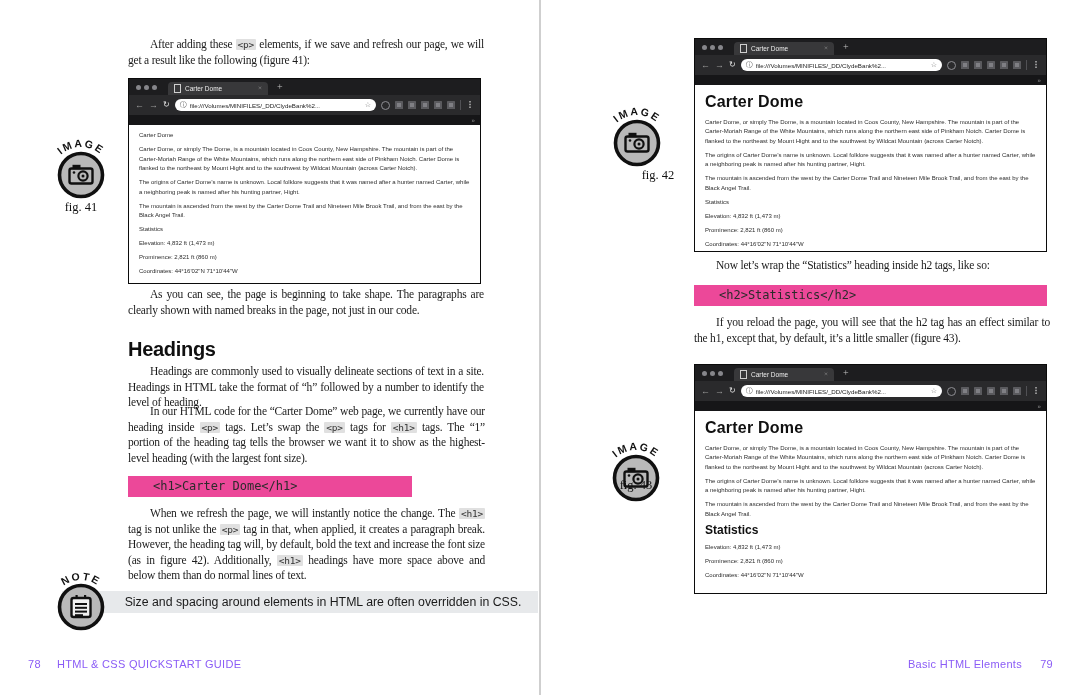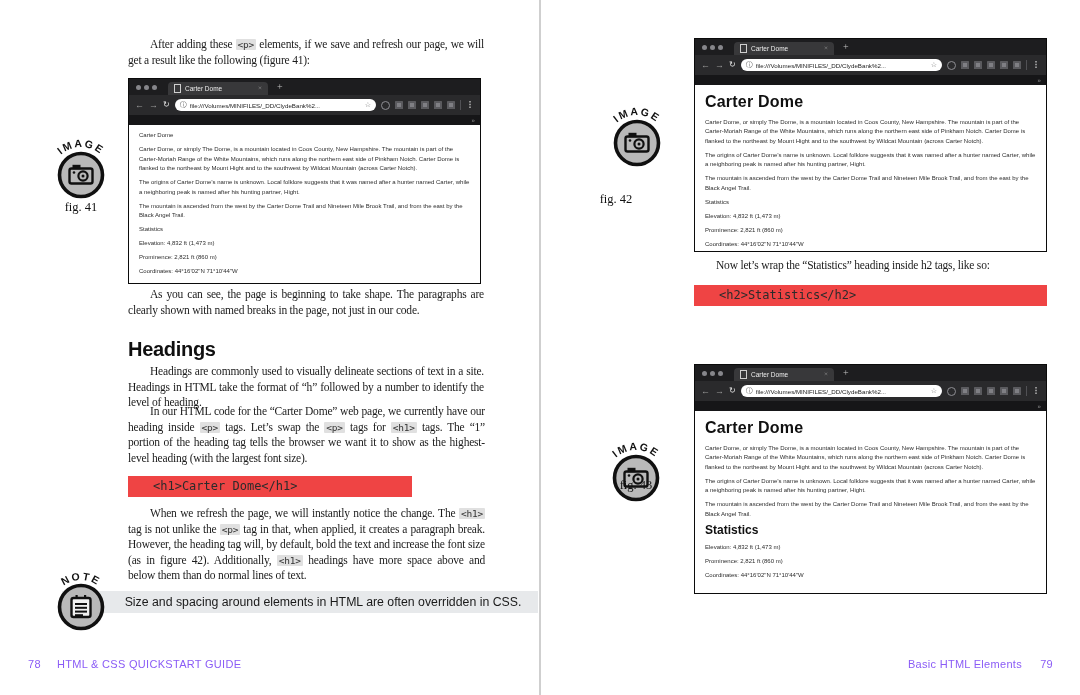--- a/index.html
+++ b/index.html
@@ -9,21 +9,21 @@
   .divider{position:absolute;left:539px;top:0;width:2px;height:695px;background:#cfcfcf;}
 
   
   .body{font-family:"Liberation Serif",serif;font-size:11.5px;line-height:15.5px;
         letter-spacing:-0.2px;text-align:justify;margin:0;}
   .indent{text-indent:22px;}
   .ic{font-family:"DejaVu Sans Mono",monospace;font-size:9.5px;background:#e0e0e0;
       color:#333;padding:0 2px;border-radius:1px;}
   .sect-head{font-family:"Liberation Sans",sans-serif;font-weight:bold;font-size:20px;
              letter-spacing:-0.3px;margin:0;color:#101010;}
-  .codeblock{background:#ef4444;box-sizing:border-box;padding:3px 8px 4px 25px;
+  .codeblock{background:#ec4899;box-sizing:border-box;padding:3px 8px 4px 25px;
              font-family:"DejaVu Sans Mono",monospace;font-size:12px;color:#2b2b2b;}
   .notebar{background:#e7e9eb;display:flex;align-items:center;justify-content:center;
            box-sizing:border-box;padding-left:46px;
            font-family:"Liberation Sans",sans-serif;font-size:12.3px;color:#1a1a1a;}
   .figlabel{font-family:"Liberation Serif",serif;font-size:12.5px;text-align:center;color:#111;}
   .footer{font-family:"Liberation Sans",sans-serif;font-size:11px;letter-spacing:0.3px;color:#8b5cf6;}
 
   
   .browser{border:1px solid #0b0b0b;background:#fff;display:flex;flex-direction:column;
            box-sizing:border-box;}
@@ -175,21 +175,21 @@
     <text font-family="Liberation Sans, sans-serif" font-size="10.5" font-weight="bold" letter-spacing="2" fill="#101010"><textPath href="#arc42" startOffset="50%" text-anchor="middle">IMAGE</textPath></text>
     <circle cx="36" cy="48" r="21.5" fill="#b9b9b9" stroke="#101010" stroke-width="3.6"></circle>
     <g>
       <rect x="27.5" y="37.8" width="8" height="4.5" fill="#101010"></rect>
       <rect x="24.5" y="41.5" width="23" height="15" rx="2" fill="none" stroke="#101010" stroke-width="2.4"></rect>
       <circle cx="38" cy="49" r="4.6" fill="none" stroke="#101010" stroke-width="2.2"></circle>
       <circle cx="38" cy="49" r="1.5" fill="#101010"></circle>
       <circle cx="29" cy="45.5" r="1.3" fill="#101010"></circle>
     </g>
   </svg>
-  <div class="figlabel abs" style="left:576px;top:168px;width:80px;margin-top:24px;">fig. 42</div>
+  <div class="figlabel abs" style="left:618px;top:168px;width:80px;">fig. 42</div>
 
   <div class="browser abs" style="left:694px;top:38px;width:353px;height:214px;">
     <div class="tabbar">
       <span class="dot"></span>
       <span class="dot"></span>
       <span class="dot"></span>
       <div class="tab">
         <span class="doc-icon"></span>
         <span class="tab-title">Carter Dome</span>
         <span class="tab-close">×</span>
@@ -226,20 +226,21 @@
       <p class="vp-p">Elevation: 4,832 ft (1,473 m)</p>
       <p class="vp-p">Prominence: 2,821 ft (860 m)</p>
       <p class="vp-p">Coordinates: 44°16'02"N 71°10'44"W</p>
     </div>
   </div>
 
   <p class="body indent abs" style="left:694px;top:258px;width:353px;">Now let’s wrap the “Statistics” heading inside h2 tags, like so:</p>
 
   <div class="codeblock abs" style="left:694px;top:285px;width:353px;"><code>&lt;h2&gt;Statistics&lt;/h2&gt;</code></div>
 
+  <p class="body indent abs" style="left:694px;top:315px;width:356px;">If you reload the page, you will see that the h2 tag has an effect similar to the h1, except that, by default, it’s a little smaller (figure 43).</p>
 
   <svg class="abs" style="left:600px;top:430px;" width="72" height="72" viewBox="0 0 72 72">
     <defs>
         <path id="arc43" d="M 6,50 A 30,30 0 0 1 66,50"></path>
       </defs>
     <text font-family="Liberation Sans, sans-serif" font-size="10.5" font-weight="bold" letter-spacing="2" fill="#101010"><textPath href="#arc43" startOffset="50%" text-anchor="middle">IMAGE</textPath></text>
     <circle cx="36" cy="48" r="21.5" fill="#b9b9b9" stroke="#101010" stroke-width="3.6"></circle>
     <g>
       <rect x="27.5" y="37.8" width="8" height="4.5" fill="#101010"></rect>
       <rect x="24.5" y="41.5" width="23" height="15" rx="2" fill="none" stroke="#101010" stroke-width="2.4"></rect>

